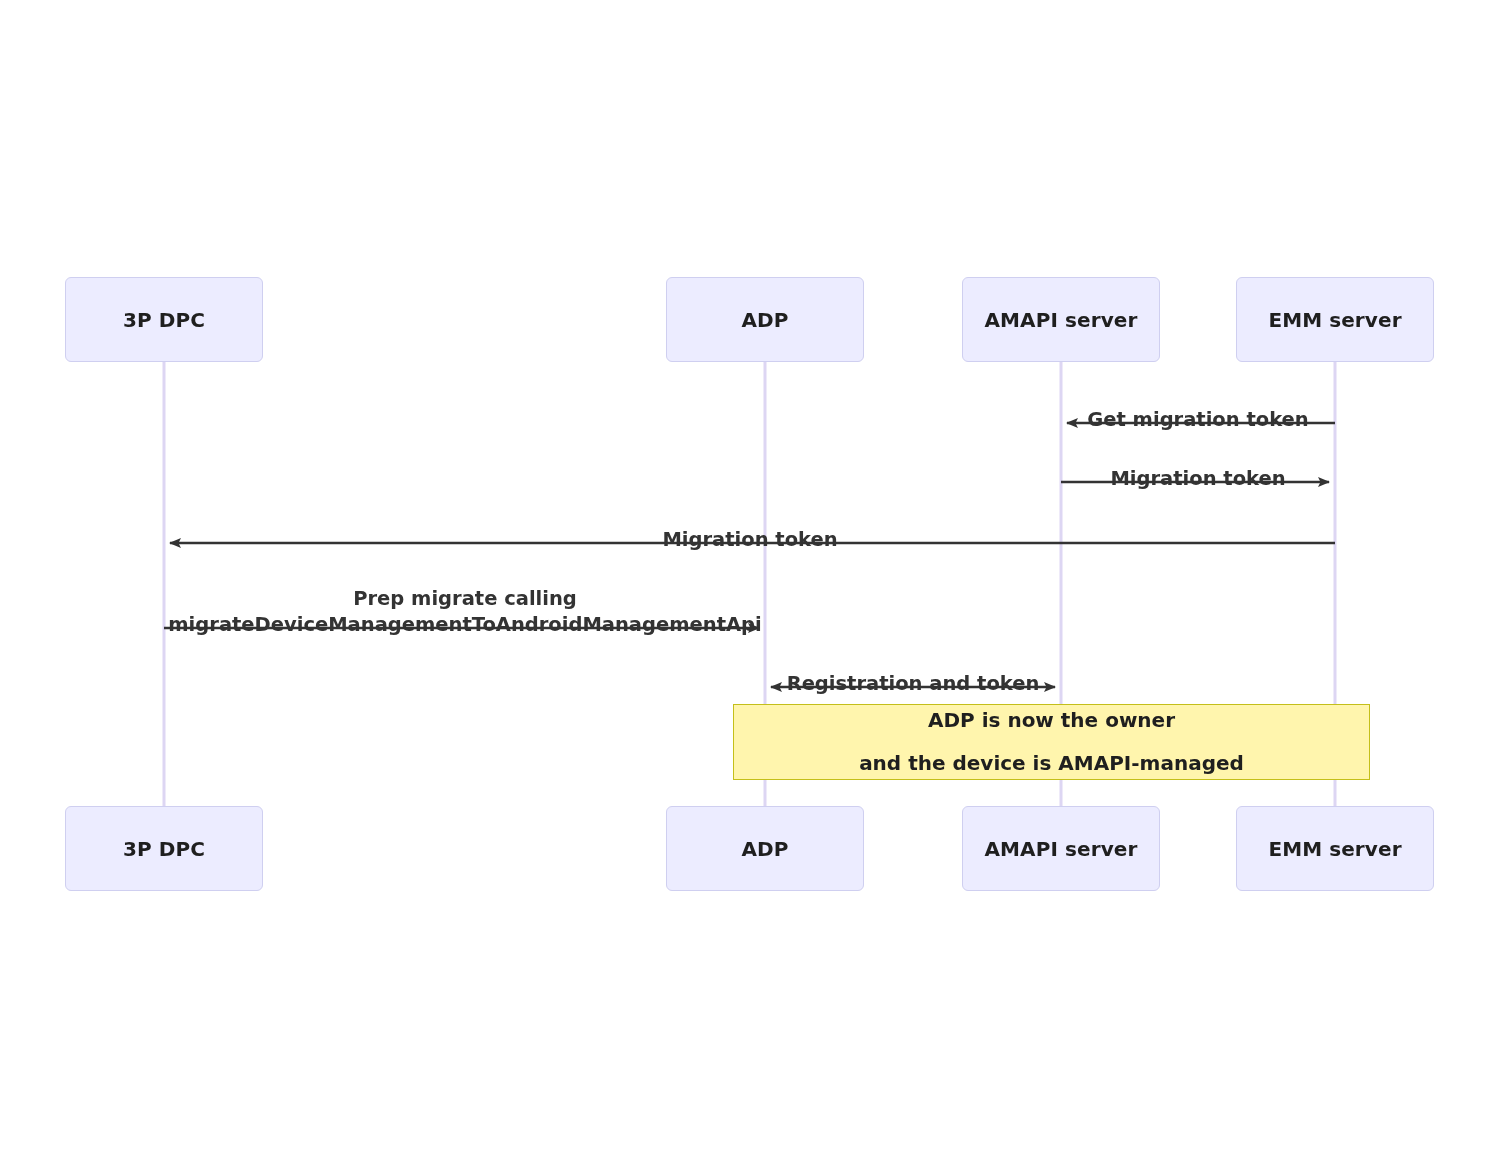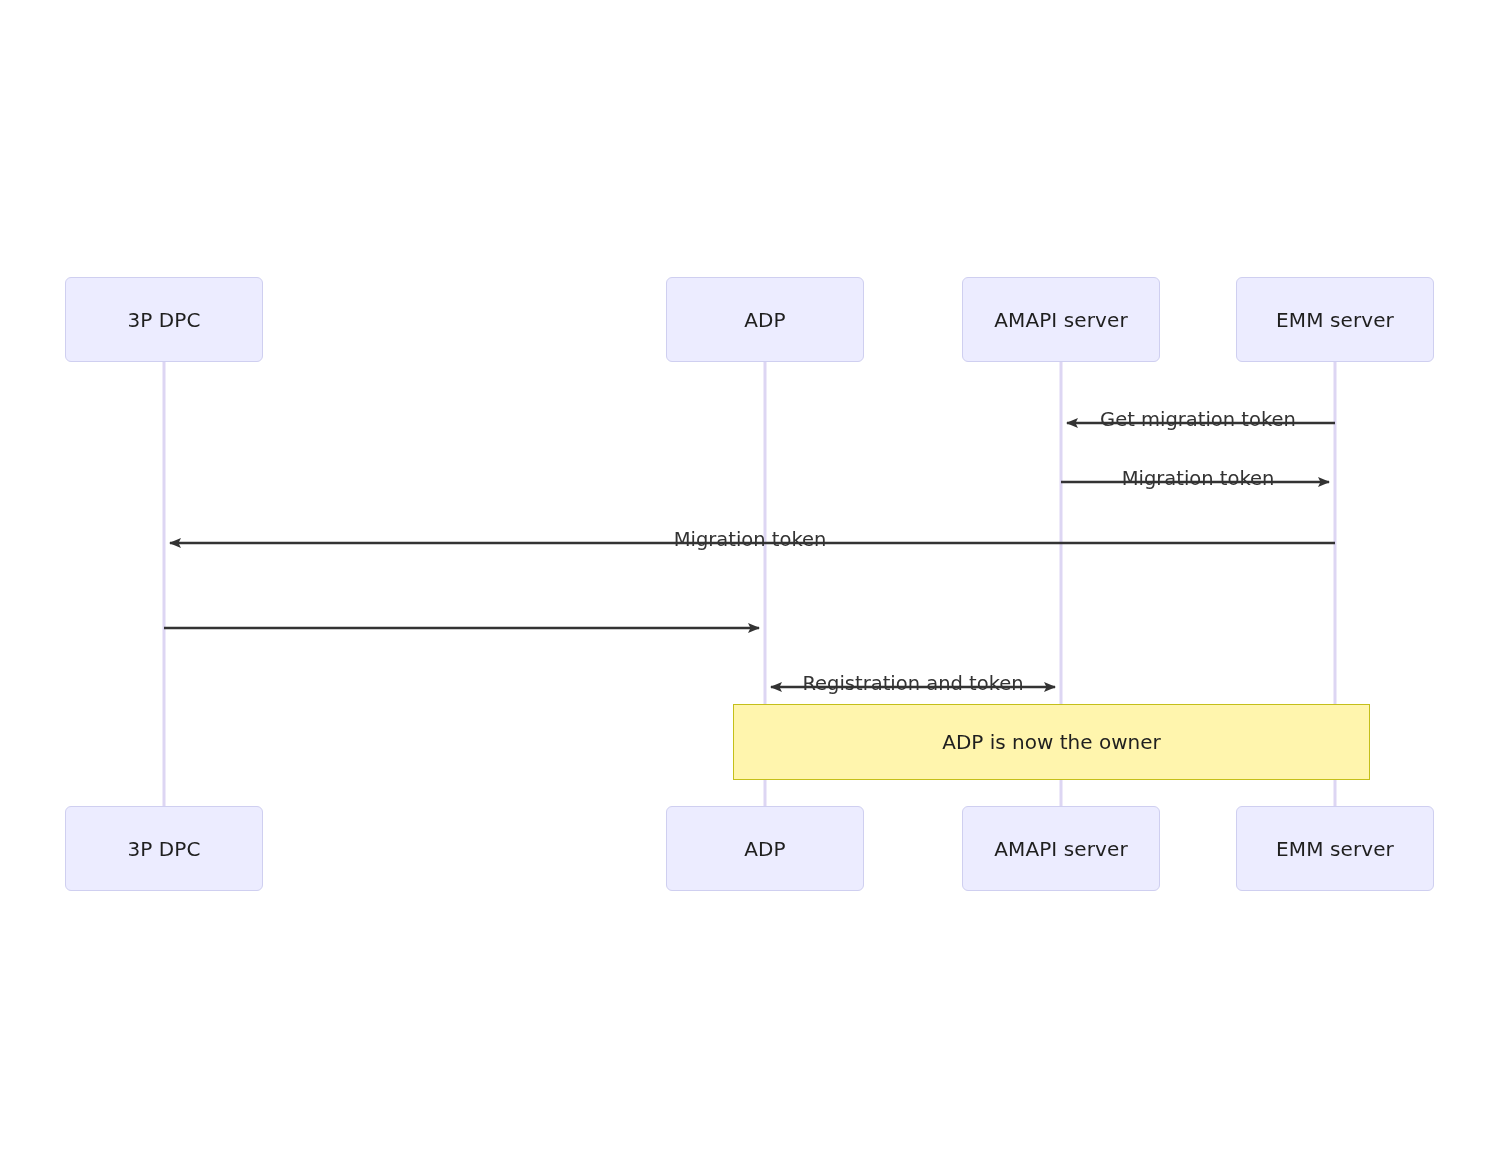--- a/index.html
+++ b/index.html
@@ -10,20 +10,21 @@
   body {
     width: 1500px;
     height: 1169px;
     font-family: "DejaVu Sans", sans-serif;
     overflow: hidden;
   }
   #diagram {
     position: relative;
     width: 1500px;
     height: 975px;
+    font-weight: bold;
   }
   svg.canvas {
     position: absolute;
     left: 0;
     top: 0;
     width: 1500px;
     height: 1169px;
   }
   .participant-box {
     position: absolute;
@@ -110,25 +111,28 @@
   <div class="participant-box" style="left:1236px; top:277px; width:198px; height:85px;">
     <span>EMM server</span>
   </div>
 
   <div class="msg-label" style="left:1198px; top:391px;">Get migration token</div>
 
   <div class="msg-label" style="left:1198px; top:450px;">Migration token</div>
 
   <div class="msg-label" style="left:750px; top:511px;">Migration token</div>
 
+  <div class="msg-label" style="left:465px; top:570px;">Prep migrate calling
+migrateDeviceManagementToAndroidManagementApi</div>
 
   <div class="msg-label" style="left:913px; top:655px;">Registration and token</div>
 
   <div class="note-box" style="left:733px; top:704px; width:637px; height:76px;gap:16px;">
     <span>ADP is now the owner</span>
+    <span>and the device is AMAPI-managed</span>
   </div>
 
   <div class="participant-box" style="left:65px; top:806px; width:198px; height:85px;">
     <span>3P DPC</span>
   </div>
   <div class="participant-box" style="left:666px; top:806px; width:198px; height:85px;">
     <span>ADP</span>
   </div>
   <div class="participant-box" style="left:962px; top:806px; width:198px; height:85px;">
     <span>AMAPI server</span>

